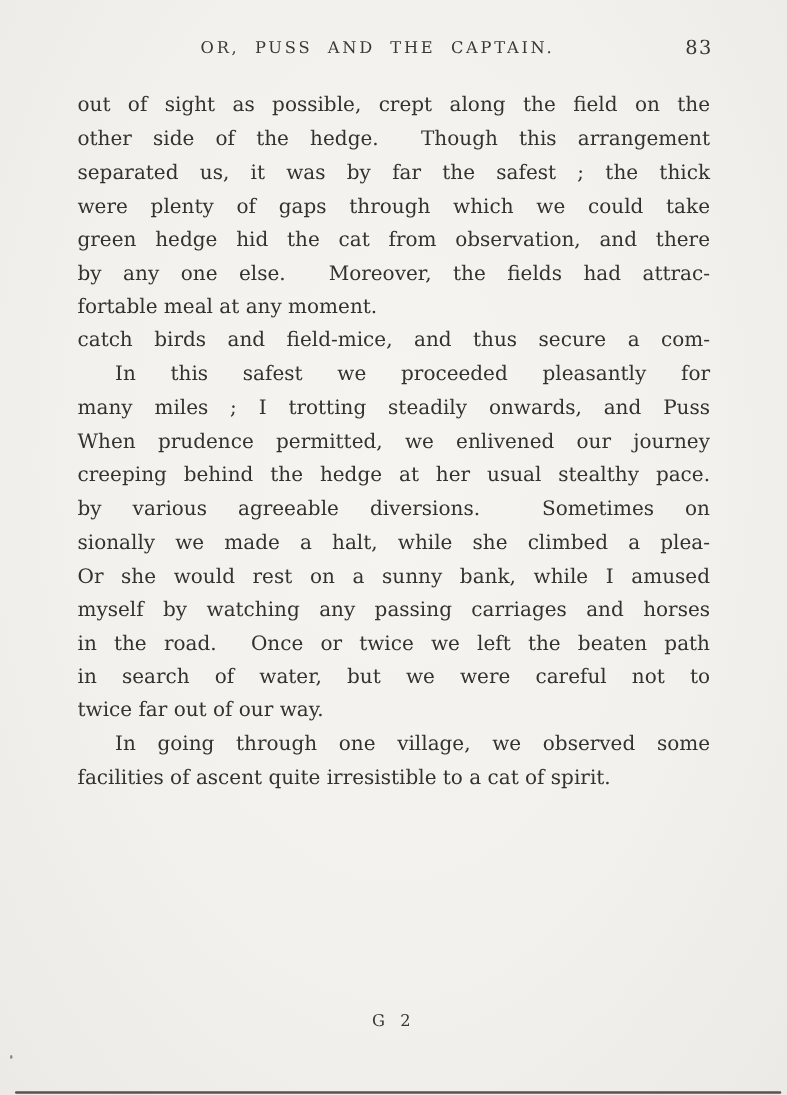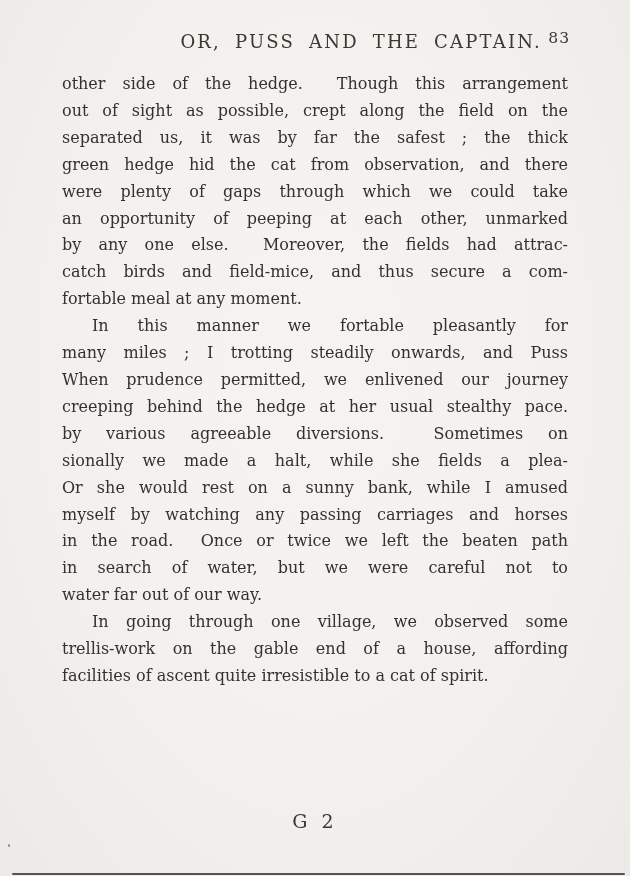--- a/index.html
+++ b/index.html
@@ -22,22 +22,22 @@
     position: absolute;
     top: 31px;
     left: 62px;
     right: 58px;
     height: 22px;
   }
   .header-title {
     position: absolute;
     left: 0;
     right: 30px;
-    text-align: right;
-    font-size: 18px;
+    text-align: center;
+    font-size: 13px;
     letter-spacing: 2.2px;
     word-spacing: 6px;
     color: #3a3833;
     white-space: nowrap;
   }
   .page-number {
     position: absolute;
     right: 2px;
     top: -2px;
     font-size: 15.5px;
@@ -61,21 +61,21 @@
     color: #34322e;
   }
   .line.last { text-align-last: left; }
   .line.first { text-indent: 30px; }
   .footer {
     position: absolute;
     top: 810px;
     left: 0;
     right: 0;
     text-align: center;
-    font-size: 19px;
+    font-size: 13px;
     letter-spacing: 4px;
     color: #3a3833;
   }
   .scan-line {
     position: absolute;
     left: 12px;
     right: 5px;
     bottom: 1px;
     height: 2px;
     background: #56544f;
@@ -96,46 +96,44 @@
 
 <div class="page">
 
   <div class="header">
     <div class="header-title">OR, PUSS AND THE CAPTAIN.</div>
     <div class="page-number">83</div>
   </div>
 
   <div class="text-block">
       <div class="para">
+        <div class="line">out of sight as possible, crept along the field on the</div>
         <div class="line">other side of the hedge.&nbsp; Though this arrangement</div>
-        <div class="line">out of sight as possible, crept along the field on the</div>
         <div class="line">separated us, it was by far the safest ; the thick</div>
+        <div class="line">were plenty of gaps through which we could take</div>
         <div class="line">green hedge hid the cat from observation, and there</div>
-        <div class="line">were plenty of gaps through which we could take</div>
-        <div class="line">an opportunity of peeping at each other, unmarked</div>
         <div class="line">by any one else.&nbsp; Moreover, the fields had attrac-</div>
+        <div class="line last">fortable meal at any moment.</div>
         <div class="line">catch birds and field-mice, and thus secure a com-</div>
-        <div class="line last">fortable meal at any moment.</div>
       </div>
       <div class="para">
-        <div class="line first">In this manner we fortable pleasantly for</div>
+        <div class="line first">In this safest we proceeded pleasantly for</div>
         <div class="line">many miles ; I trotting steadily onwards, and Puss</div>
         <div class="line">When prudence permitted, we enlivened our journey</div>
         <div class="line">creeping behind the hedge at her usual stealthy pace.</div>
         <div class="line">by various agreeable diversions.&nbsp; Sometimes on</div>
-        <div class="line">sionally we made a halt, while she fields a plea-</div>
+        <div class="line">sionally we made a halt, while she climbed a plea-</div>
         <div class="line">Or she would rest on a sunny bank, while I amused</div>
         <div class="line">myself by watching any passing carriages and horses</div>
         <div class="line">in the road.&nbsp; Once or twice we left the beaten path</div>
         <div class="line">in search of water, but we were careful not to</div>
-        <div class="line last">water far out of our way.</div>
+        <div class="line last">twice far out of our way.</div>
       </div>
       <div class="para">
         <div class="line first">In going through one village, we observed some</div>
-        <div class="line">trellis-work on the gable end of a house, affording</div>
         <div class="line last">facilities of ascent quite irresistible to a cat of spirit.</div>
       </div>
     </div>
 
   <div class="footer">G 2</div>
 
   <div class="scan-line"></div>
   <div class="scan-dot"></div>
 
 </div>

